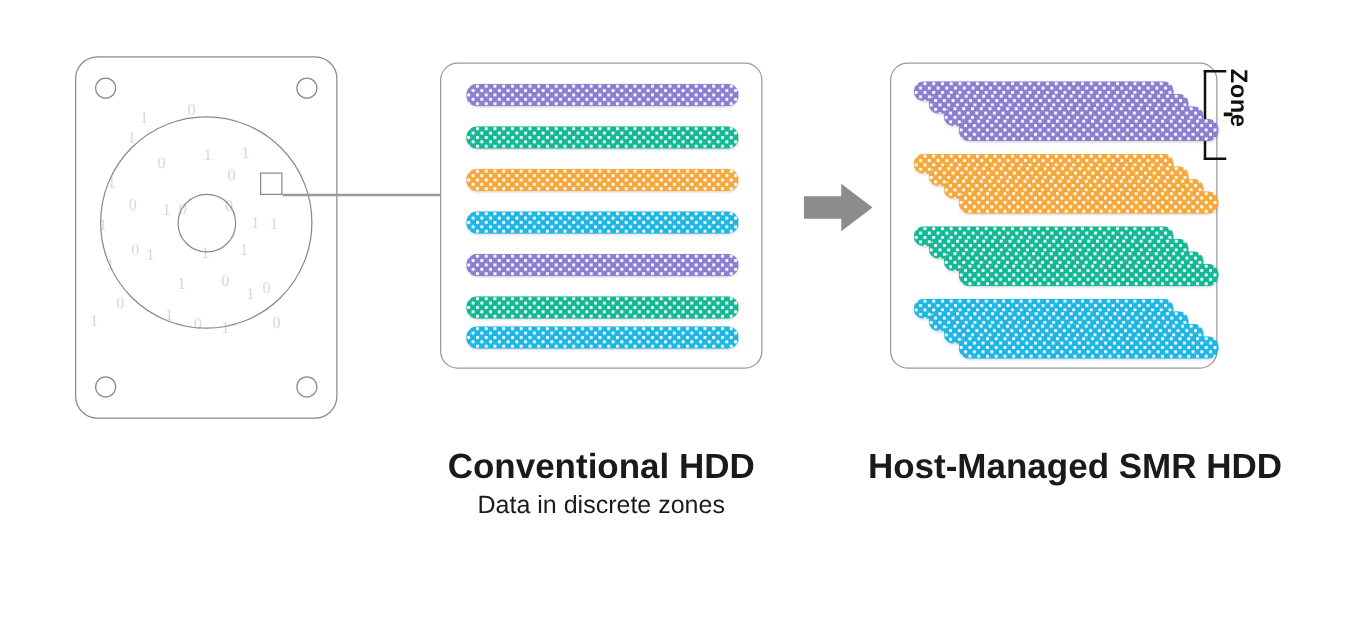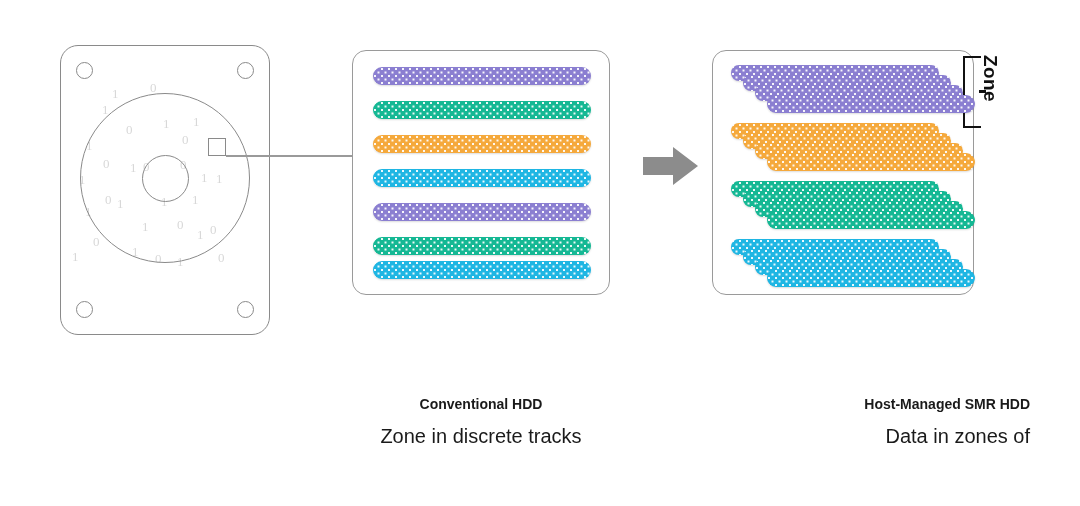--- a/index.html
+++ b/index.html
@@ -185,27 +185,26 @@
     white-space: nowrap;
   }
 
   
   .caption-block {
     position: absolute;
     text-align: center;
     color: #1a1a1a;
   }
   #conventional-caption { left: 341px; top: 358px; width: 280px; }
-  #smr-caption          { left: 690px; top: 358px; width: 340px; text-align: right; }
+  #smr-caption          { left: 690px; top: 358px; width: 340px; }
   .caption-title {
-    font-size: 14px;
+    font-size: 28px;
     font-weight: bold;
     line-height: 29px;
     white-space: nowrap;
-    margin-top: 32px;
   }
   .caption-sub {
     font-size: 20px;
     font-weight: normal;
     line-height: 28px;
     margin-top: 3px;
   }
   .caption-sub span { display: block; }
 </style>
 </head>
@@ -310,24 +309,23 @@
       </div>
   </div>
 
   <div id="zone-bracket"></div>
   <div id="zone-bracket-tick"></div>
   <div id="zone-label">Zone</div>
 
   <div class="caption-block" id="conventional-caption">
     <div class="caption-title">Conventional HDD</div>
     <div class="caption-sub" id="conventional-caption-sub">
-        <span>Zone in discrete tracks</span>
+        <span>Data in discrete zones</span>
       </div>
   </div>
 
   <div class="caption-block" id="smr-caption">
     <div class="caption-title">Host-Managed SMR HDD</div>
     <div class="caption-sub" id="smr-caption-sub">
-        <span>Data in zones of</span>
       </div>
   </div>
 
 </div>
 
 </body></html>

